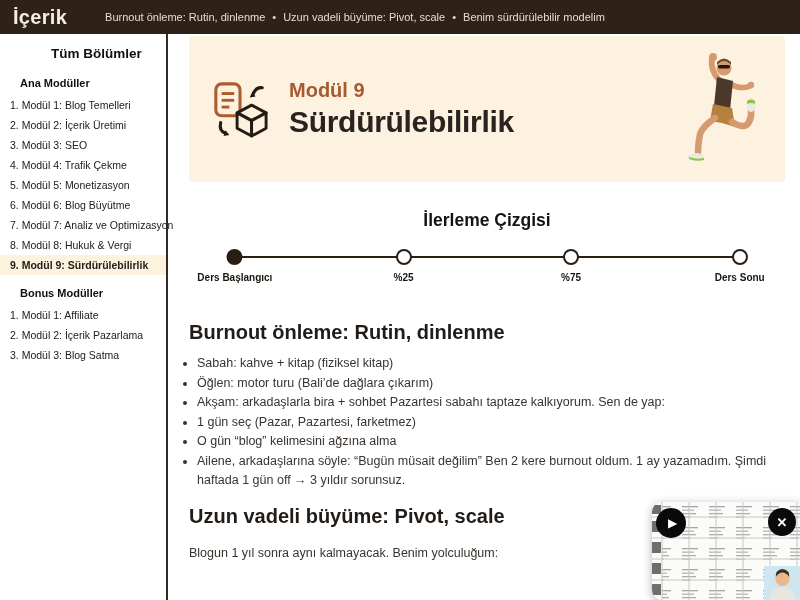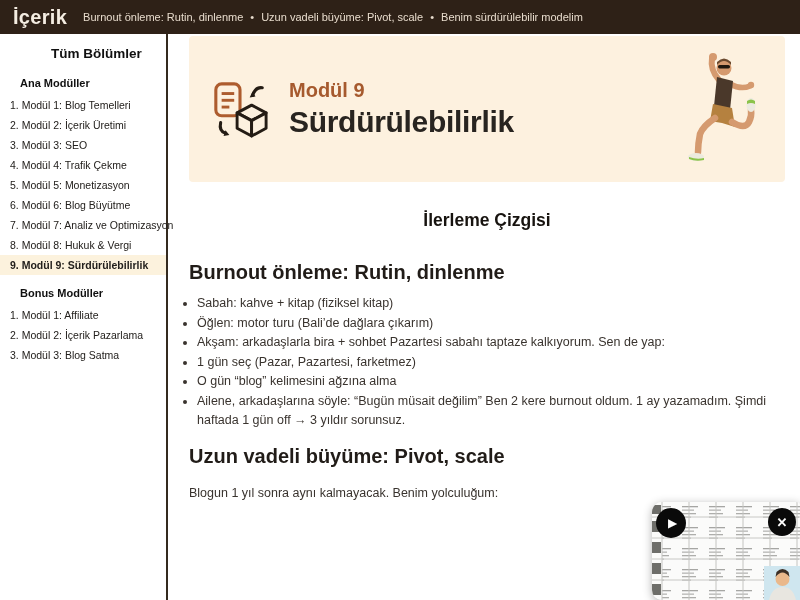--- a/index.html
+++ b/index.html
@@ -10,21 +10,21 @@
   }
   :root{
     --topbar-bg:#2e2117; --topbar-text:#e8dccd; --card-bg:#fdf1df;
     --accent:#a65a2e; --heading-text:#211c18; --body-text:#39332e;
     --active-item-bg:#fcf2dd; --node-color:#2a1d12;
   }
   
   .topbar{
     position:absolute; top:0; left:0; width:800px; height:34px;
     background:var(--topbar-bg); display:flex; align-items:center;
-    padding:0 0 0 13px; gap:16px; z-index:5;
+    padding:0 0 0 13px; gap:38px; z-index:5;
   }
   .brand{ font-size:20px; font-weight:600; color:#f4ede2; letter-spacing:.3px; flex:0 0 auto; }
   .topnav{ flex:1 1 auto; overflow:hidden; white-space:nowrap; font-size:11px; color:var(--topbar-text); }
   .topnav .sep{ margin:0 7px; }
   .topnav a{ color:var(--topbar-text); text-decoration:none; cursor:pointer; }
   
   .sidebar{
     position:absolute; top:34px; left:0; width:168px; height:566px;
     background:#fff; border-right:2px solid #342a1f; padding-top:12px;
   }
@@ -160,20 +160,39 @@
 
         <path d="M55 70 Q68 78 72 70 Q75 64 74 58" stroke="#d59a6f" stroke-width="6.5"></path>
         <ellipse cx="74" cy="53" rx="4.5" ry="7" fill="#eceadf" stroke="none"></ellipse>
         <path d="M70 49 q4 -3 8 0 l0 3 q-4 -2 -8 0 z" fill="#8bc34a" stroke="none"></path>
       </g>
     </svg>
   </section>
 
   <section class="progress">
     <h2 class="progress-title">İlerleme Çizgisi</h2>
+    <div class="track">
+      <div class="track-line"></div>
+      <div class="milestone ms-0 filled">
+        <div class="node"></div>
+        <div class="m-label">Ders Başlangıcı</div>
+      </div>
+      <div class="milestone ms-1">
+        <div class="node"></div>
+        <div class="m-label">%25</div>
+      </div>
+      <div class="milestone ms-2">
+        <div class="node"></div>
+        <div class="m-label">%75</div>
+      </div>
+      <div class="milestone ms-3">
+        <div class="node"></div>
+        <div class="m-label">Ders Sonu</div>
+      </div>
+    </div>
   </section>
 
   <section class="section section-1">
     <h2>Burnout önleme: Rutin, dinlenme</h2>
     <ul>
       <li>Sabah: kahve + kitap (fiziksel kitap)</li>
       <li>Öğlen: motor turu (Bali’de dağlara çıkarım)</li>
       <li>Akşam: arkadaşlarla bira + sohbet Pazartesi sabahı taptaze kalkıyorum. Sen de yap:</li>
       <li>1 gün seç (Pazar, Pazartesi, farketmez)</li>
       <li>O gün “blog” kelimesini ağzına alma</li>

